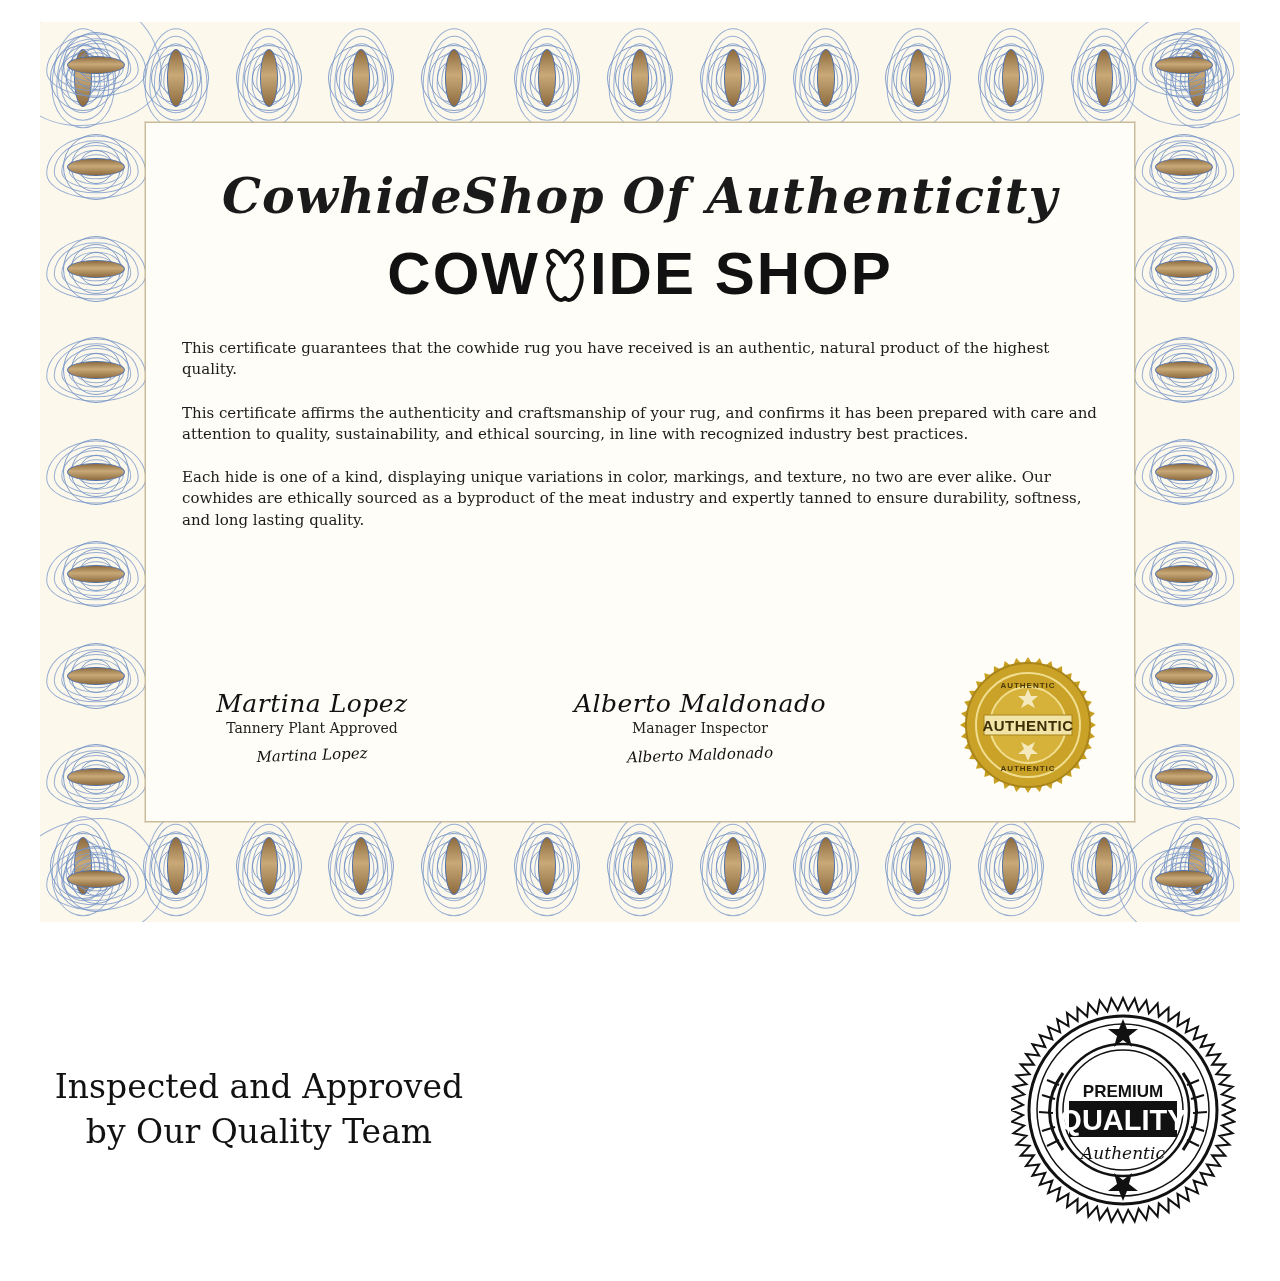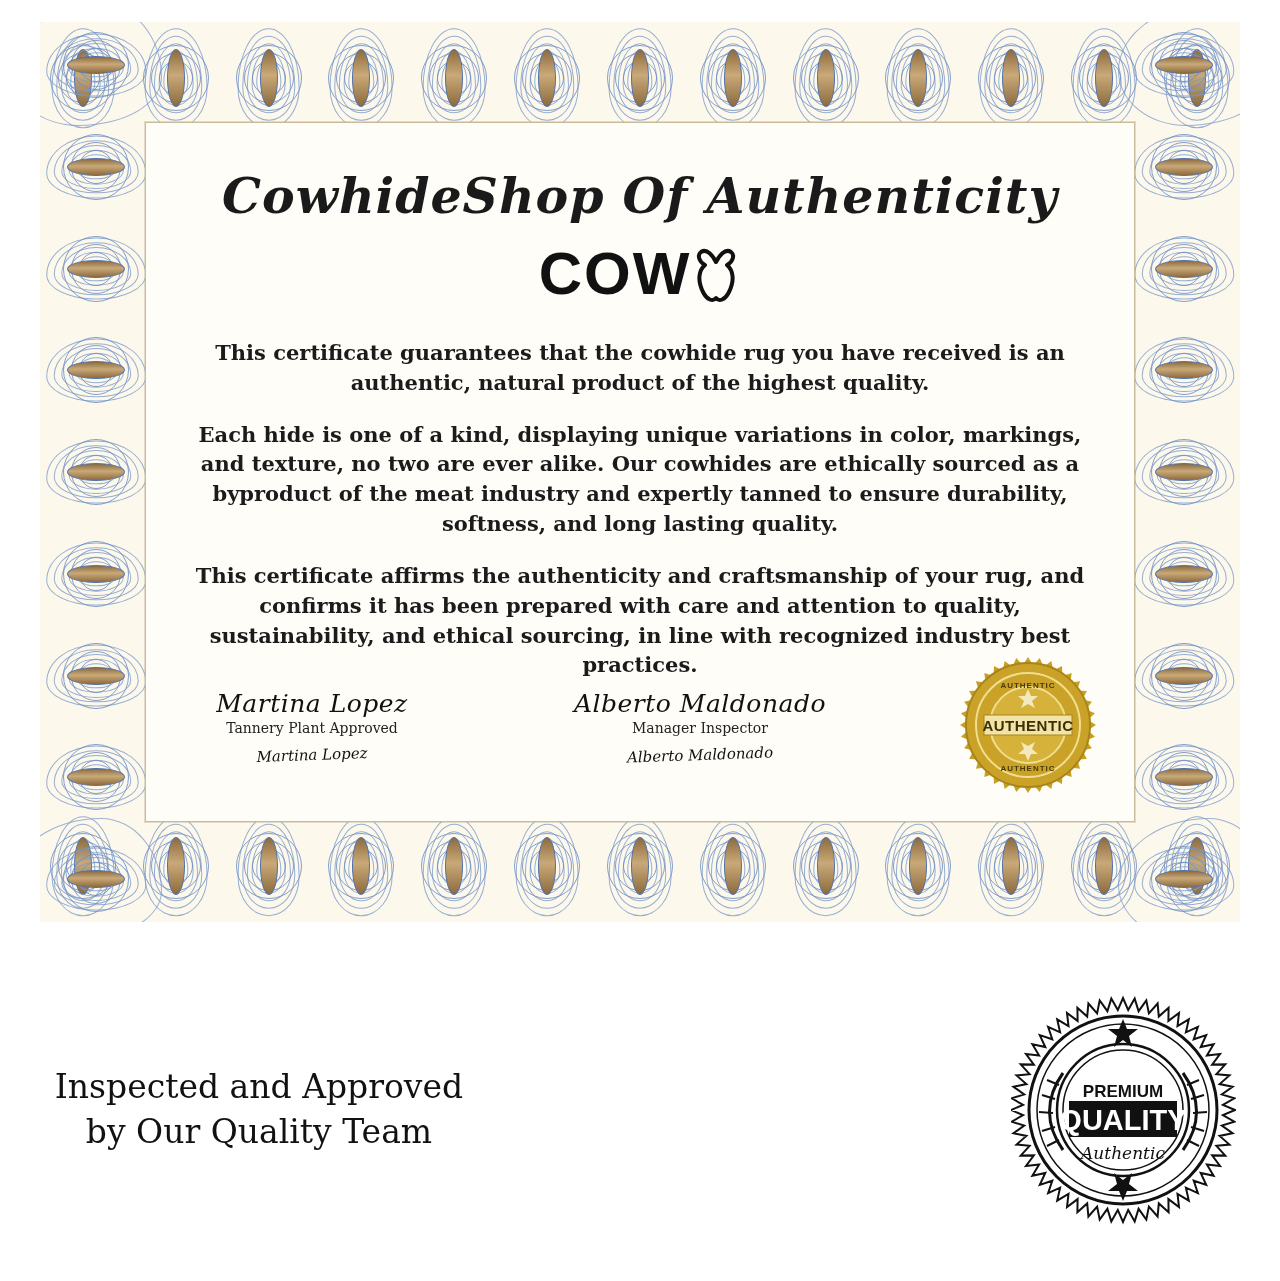--- a/index.html
+++ b/index.html
@@ -136,26 +136,25 @@
     position: relative;
     width: 46px;
     height: 56px;
     margin: 0 2px;
     display: inline-block;
   }
   .brand-mark svg { display:block; }
 
   .body-copy {
     font-family: "DejaVu Serif", serif;
-    font-size: 21px;
+    font-size: 15px;
     line-height: 1.42;
     color: #1b1b1b;
-    text-align: center;
+    text-align: left;
     margin: 0 0 22px 0;
-    font-weight: bold;
   }
 
   .sign-row {
     position: absolute;
     left: 36px;
     right: 36px;
     bottom: 26px;
     display: flex;
     align-items: flex-start;
     justify-content: space-between;
@@ -786,25 +785,26 @@
 
     <div class="brand-row">
       <span class="brand-text">COW</span>
       <span class="brand-mark">
         <svg width="46" height="58" viewBox="0 0 46 58">
           <path d="M8 6 C14 2, 20 10, 23 16 C26 10, 32 2, 38 6 C42 9, 40 16, 34 19
                    C40 24, 42 34, 36 46 C32 54, 26 56, 23 52 C20 56, 14 54, 10 46
                    C4 34, 6 24, 12 19 C6 16, 4 9, 8 6 Z" fill="none" stroke="#111" stroke-width="4" stroke-linejoin="round"></path>
         </svg>
       </span>
+      <span class="brand-text">IDE SHOP</span>
     </div>
 
     <p class="body-copy">This certificate guarantees that the cowhide rug you have received is an authentic, natural product of the highest quality.</p>
+    <p class="body-copy">This certificate affirms the authenticity and craftsmanship of your rug, and confirms it has been prepared with care and attention to quality, sustainability, and ethical sourcing, in line with recognized industry best practices.</p>
     <p class="body-copy">Each hide is one of a kind, displaying unique variations in color, markings, and texture, no two are ever alike. Our cowhides are ethically sourced as a byproduct of the meat industry and expertly tanned to ensure durability, softness, and long lasting quality.</p>
-    <p class="body-copy">This certificate affirms the authenticity and craftsmanship of your rug, and confirms it has been prepared with care and attention to quality, sustainability, and ethical sourcing, in line with recognized industry best practices.</p>
 
     <div class="sign-row">
 
       <div class="sign-block">
         <div class="sign-name">Martina Lopez</div>
         <div class="sign-role">Tannery Plant Approved</div>
         <div class="sign-script">Martina Lopez</div>
       </div>
 
 

